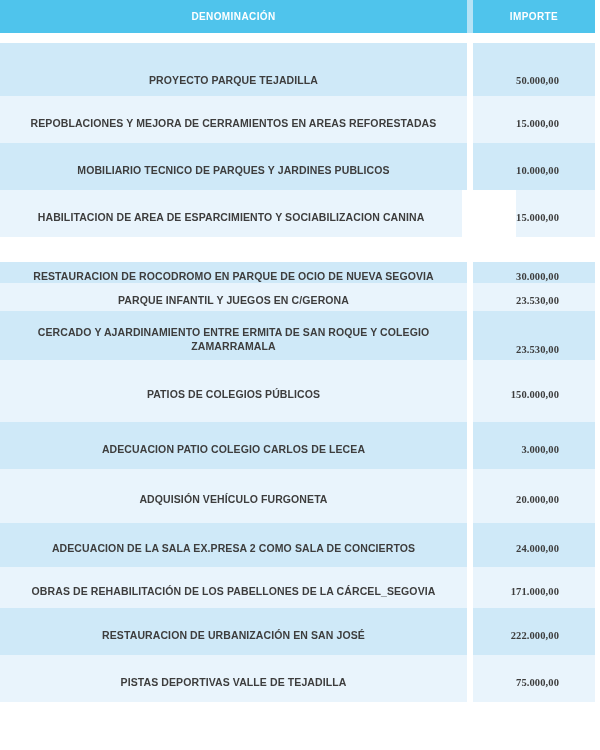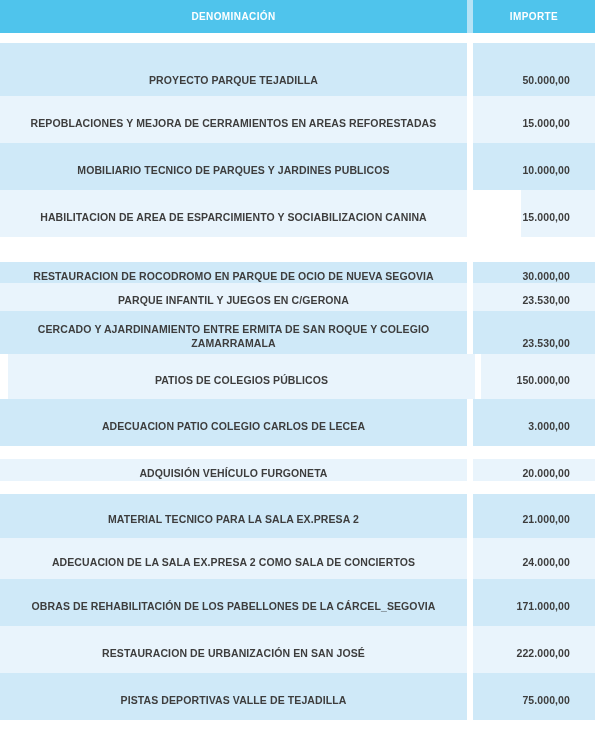--- a/index.html
+++ b/index.html
@@ -68,35 +68,36 @@
   }
   .den {
     width: 467px;
     justify-content: center;
     text-align: center;
   }
   .den-text { max-width: 450px; display: inline-block; }
   .imp {
     flex: 1;
     justify-content: flex-end;
-    padding-right: 25px;
+    padding-right: 36px;
     text-align: right;
+    font-family: Liberation Serif, serif;
   }
 
   
   .row:nth-child(1)  { height: 53px; }
   .row:nth-child(2)  { height: 47px; }
   .row:nth-child(3)  { height: 47px; }
   .row:nth-child(4)  { height: 47px; gap: 24px; }
   .row:nth-child(5)  { height: 46px; align-items: flex-end; }
   .row:nth-child(6)  { height: 28px; }
-  .row:nth-child(7)  { height: 43px; }
-  .row:nth-child(8)  { height: 45px; margin-left: 8px; }
+  .row:nth-child(7)  { height: 49px; }
+  .row:nth-child(8)  { height: 62px; }
   .row:nth-child(9)  { height: 47px; }
-  .row:nth-child(10) { height: 48px; align-items: center; }
+  .row:nth-child(10) { height: 54px; }
   .row:nth-child(11) { height: 44px; }
   .row:nth-child(12) { height: 41px; }
   .row:nth-child(13) { height: 47px; }
   .row:nth-child(14) { height: 47px; }
   .row:nth-child(15) { height: 47px; }
   .row:nth-child(16) { height: 44px; margin-left: 48px; }
 
   
   .row:nth-child(1) .cell { padding-top: 22px; }
   
@@ -209,29 +210,20 @@
     <div class="cell den">
       <span class="den-text">ADQUISIÓN VEHÍCULO FURGONETA</span>
     </div>
     <div class="cell-divider"></div>
     <div class="cell imp">
       <span>20.000,00</span>
     </div>
   </div>
 
 
-  <div class="row">
-    <div class="cell den">
-      <span class="den-text">MATERIAL TECNICO PARA LA SALA EX.PRESA 2</span>
-    </div>
-    <div class="cell-divider"></div>
-    <div class="cell imp">
-      <span>21.000,00</span>
-    </div>
-  </div>
 
   <div class="row">
     <div class="cell den">
       <span class="den-text">ADECUACION DE LA SALA EX.PRESA 2 COMO SALA DE CONCIERTOS</span>
     </div>
     <div class="cell-divider"></div>
     <div class="cell imp">
       <span>24.000,00</span>
     </div>
   </div>

